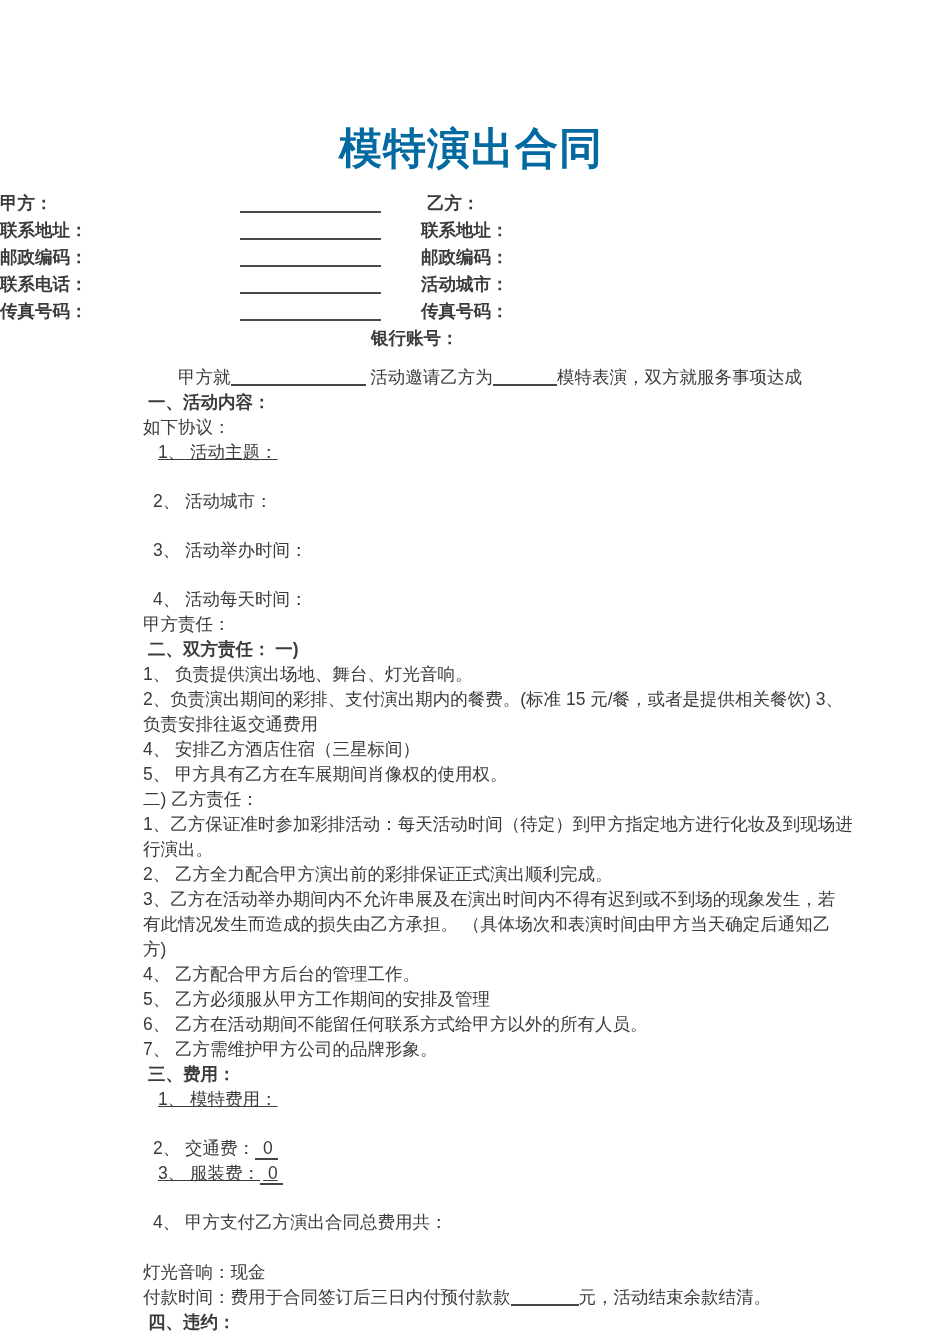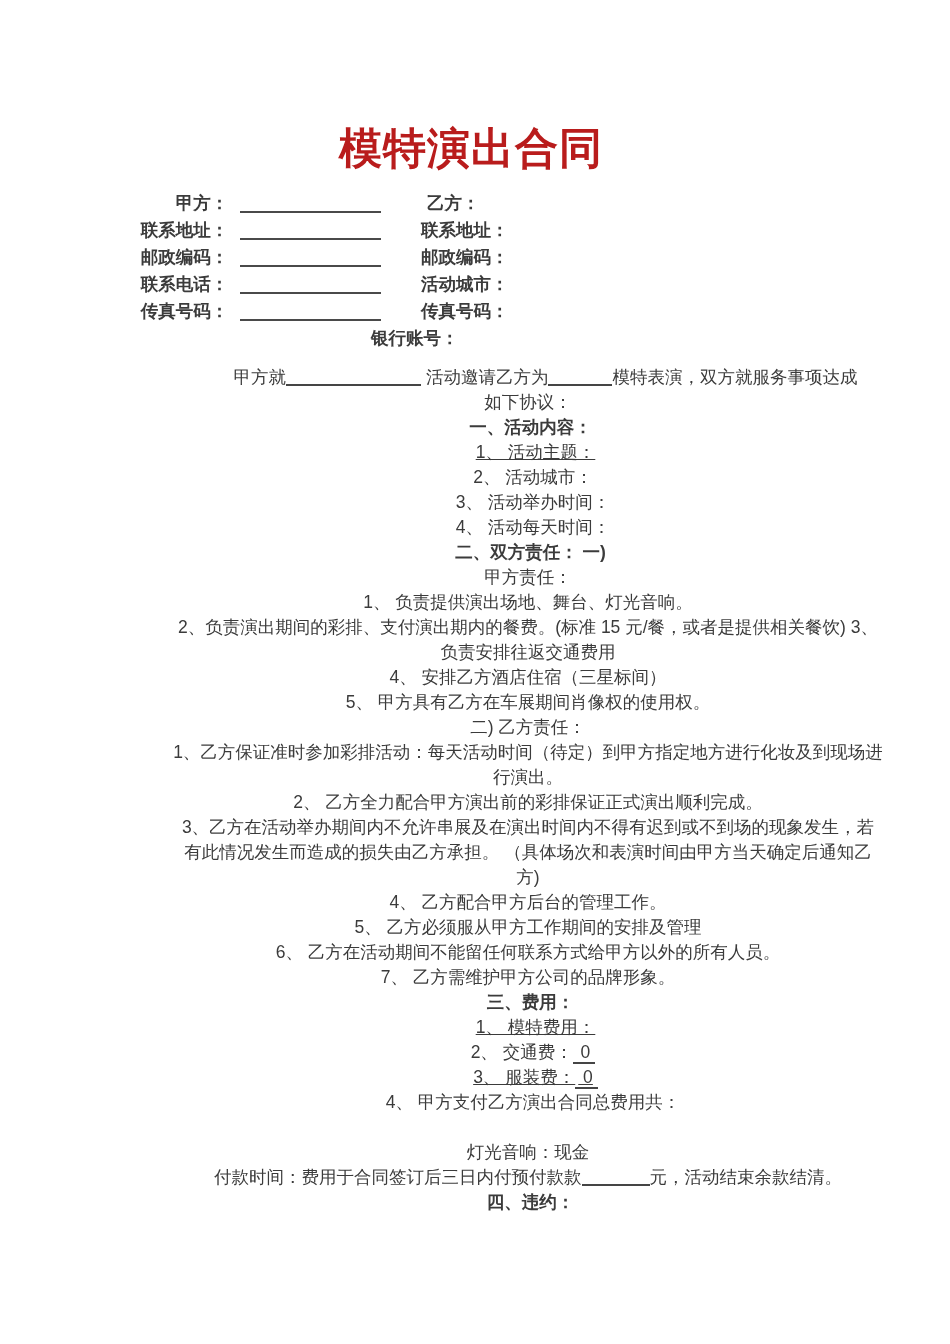--- a/index.html
+++ b/index.html
@@ -10,43 +10,43 @@
     color: #3b3b3b;
     position: relative;
     overflow: hidden;
   }
   .page { position: absolute; inset: 0; background: #ffffff; }
 
   .title {
     position: absolute; top: 124px; left: 0; width: 942px;
     margin: 0; text-align: center;
     font-size: 43px; line-height: 48px; font-weight: bold;
-    color: #b91c1c; letter-spacing: 1px;
+    color: #0369a1; letter-spacing: 1px;
   }
 
   .party-block { position: absolute; top: 190px; left: 0; width: 950px; }
   .party-row { position: relative; height: 27px; font-size: 17.5px; font-weight: bold; }
   .party-left {
     position: absolute; left: 0; top: 0; width: 233px; height: 27px;
-    line-height: 27px; text-align: right; white-space: pre;
+    line-height: 27px; white-space: pre;
   }
   .party-underline {
     position: absolute; left: 240px; top: 2px; width: 141px; height: 19px;
     border-bottom: 2px solid #4a4a4a;
   }
   .party-right { position: absolute; left: 421px; top: 0; height: 27px; line-height: 27px; white-space: pre; }
   .party-row:nth-child(1) .party-right { left: 427px; }
   .party-row:nth-child(6) .party-right { left: 371px; }
 
   .contract-body { position: absolute; top: 365px; left: 143px; width: 770px; }
-  .line { height: 25px; line-height: 25px; font-size: 17.5px; white-space: pre; color: #3b3b3b; text-align: center; }
+  .line { height: 25px; line-height: 25px; font-size: 17.5px; white-space: pre; color: #3b3b3b; }
   .line.heading { font-weight: bold; padding-left: 5px; }
   .line.indent2 { padding-left: 35px; }
   .line.itemA { padding-left: 15px; text-decoration: underline; }
-  .line.itemB { padding-left: 10px; }
+  .line.itemB { padding-left: 10px; margin-top: 24px; }
   .line.spacer { height: 25px; }
   .blank {
     display: inline-block; height: 16px;
     border-bottom: 2px solid #454545;
     vertical-align: -3px;
   }
   .uval { border-bottom: 2px solid #454545; padding: 0 5px 0 3px; }
 </style>
 </head>
 <body>
@@ -80,28 +80,28 @@
         <span class="party-underline"></span>
         <span class="party-right">传真号码：</span>
       </div>
       <div class="party-row">
         <span class="party-right">银行账号：</span>
       </div>
     </div>
 
   <div class="contract-body">
       <div class="line indent2"><span>甲方就</span><span class="blank" style="width: 135px;"></span><span> 活动邀请乙方为</span><span class="blank" style="width: 64px;"></span><span>模特表演，双方就服务事项达成</span></div>
+      <div class="line heading"><span>一、活动内容：</span></div>
       <div class="line plain"><span>如下协议：</span></div>
-      <div class="line heading"><span>一、活动内容：</span></div>
       <div class="line itemA"><span>1、 活动主题：</span></div>
       <div class="line itemB"><span>2、 活动城市：</span></div>
       <div class="line itemB"><span>3、 活动举办时间：</span></div>
       <div class="line itemB"><span>4、 活动每天时间：</span></div>
+      <div class="line plain"><span>甲方责任：</span></div>
       <div class="line heading"><span>二、双方责任： 一)</span></div>
-      <div class="line plain"><span>甲方责任：</span></div>
       <div class="line plain"><span>1、 负责提供演出场地、舞台、灯光音响。</span></div>
       <div class="line plain"><span>2、负责演出期间的彩排、支付演出期内的餐费。(标准 15 元/餐，或者是提供相关餐饮) 3、</span></div>
       <div class="line plain"><span>负责安排往返交通费用</span></div>
       <div class="line plain"><span>4、 安排乙方酒店住宿（三星标间）</span></div>
       <div class="line plain"><span>5、 甲方具有乙方在车展期间肖像权的使用权。</span></div>
       <div class="line plain"><span>二) 乙方责任：</span></div>
       <div class="line plain"><span>1、乙方保证准时参加彩排活动：每天活动时间（待定）到甲方指定地方进行化妆及到现场进</span></div>
       <div class="line plain"><span>行演出。</span></div>
       <div class="line plain"><span>2、 乙方全力配合甲方演出前的彩排保证正式演出顺利完成。</span></div>
       <div class="line plain"><span>3、乙方在活动举办期间内不允许串展及在演出时间内不得有迟到或不到场的现象发生，若</span></div>

